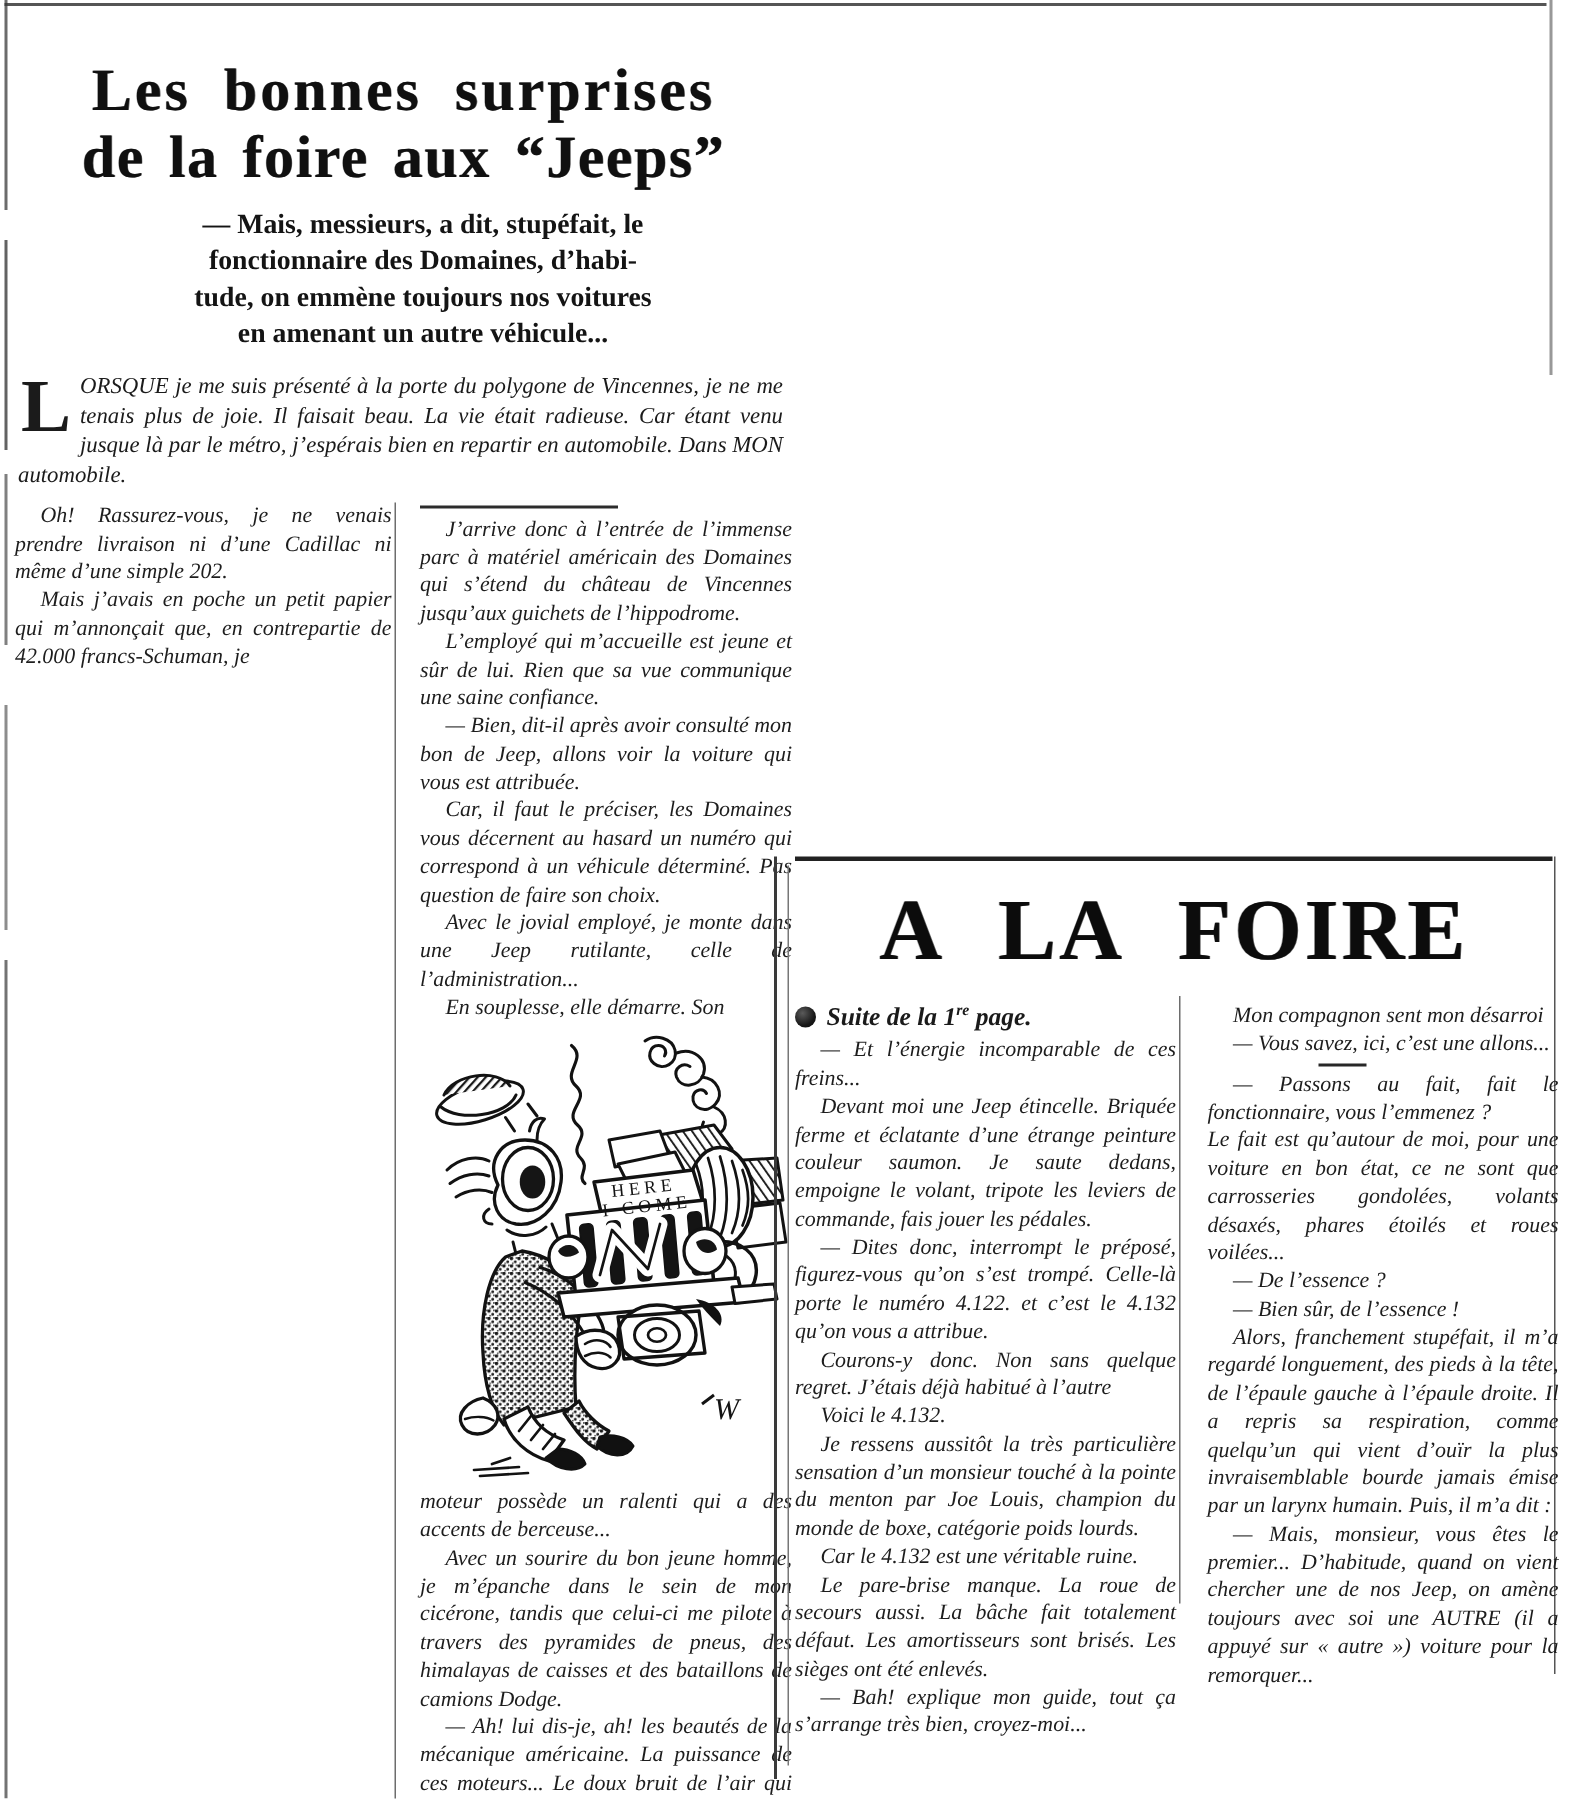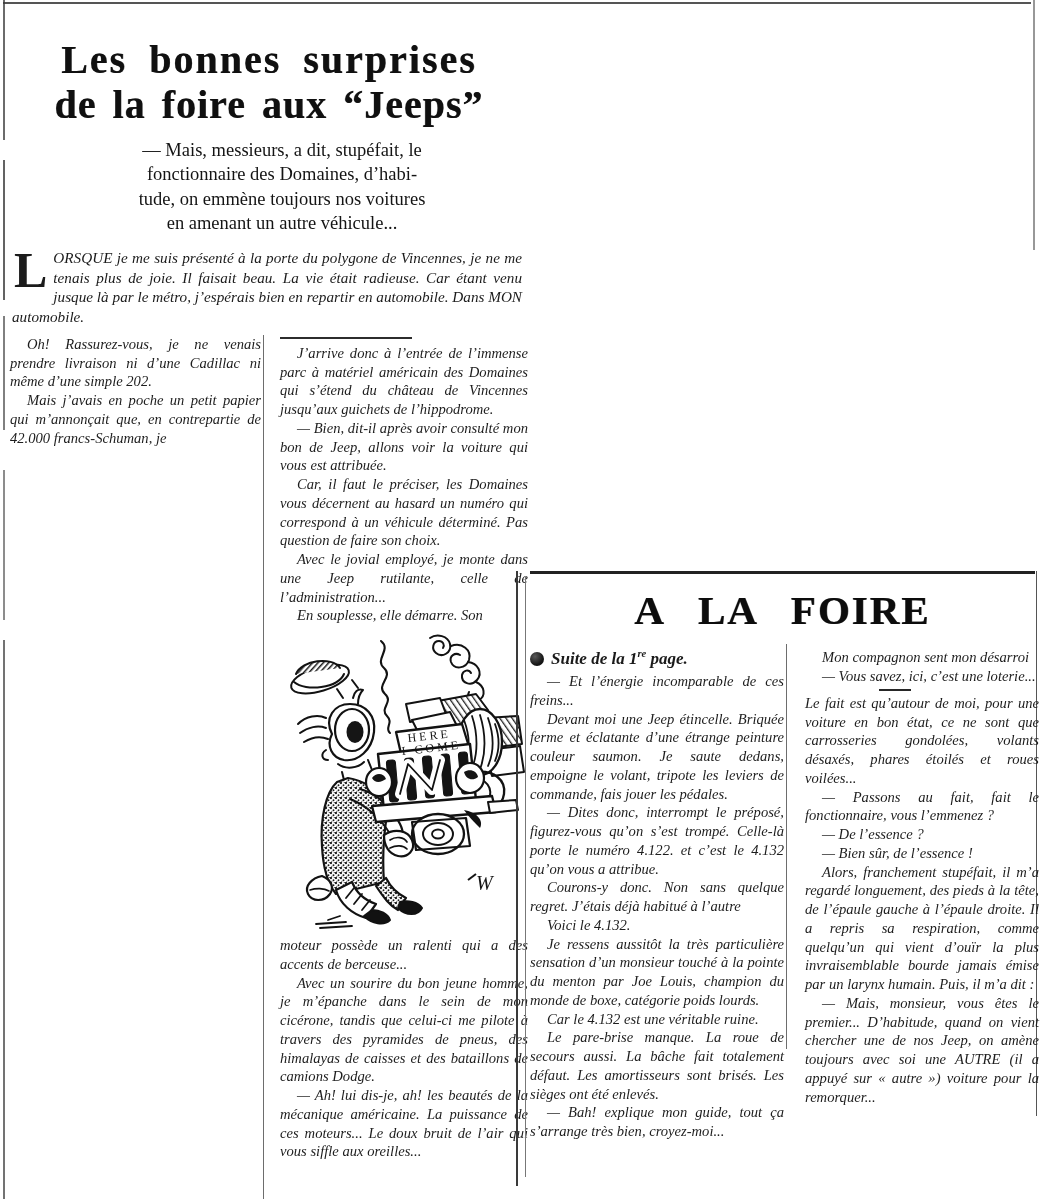--- a/index.html
+++ b/index.html
@@ -73,21 +73,21 @@
     text-shadow: 0.4px 0 0 rgba(0,0,0,.55), -0.3px 0.3px 0 rgba(0,0,0,.3);
   }
   .headline .hl-line { display: block; white-space: nowrap; }
   .headline .hl-line.l1 { letter-spacing: 2px; word-spacing: 10px; margin-top: 30px; }
   .headline .hl-line.l2 { letter-spacing: 1px; word-spacing: 5px; }
 
   .subhead {
     margin: 10px 18px 0 44px;
     font-size: 18.5px;
     line-height: 1.33;
-    font-weight: 400;
+    font-weight: 700;
     text-align: center;
     color: #141414;
   }
   .subhead .sh-line { display: block; }
 
   .lede {
     margin: 12px 6px 0 2px;
     font-size: 15.2px;
     line-height: 1.30;
     font-style: italic;
@@ -175,21 +175,21 @@
   }
   .box-side-right {
     position: absolute;
     right: 2px; top: 0; width: 1px; height: 545px;
     background: #555;
   }
 
   .headline2 {
     text-align: center;
     font-weight: 700;
-    font-size: 41px;
+    font-size: 58px;
     line-height: 1.18;
     margin: 12px 0 0 10px;
     color: #0c0c0c;
     letter-spacing: 2px;
     text-shadow: 0.5px 0 0 rgba(0,0,0,.6), -0.4px 0.4px 0 rgba(0,0,0,.35);
   }
   .headline2 .hl2-line { display: block; white-space: nowrap; }
   .headline2 .hl2-line.a { word-spacing: 22px; }
   .headline2 .hl2-line.b { word-spacing: 20px; }
 
@@ -257,20 +257,21 @@
       <div class="col-divider"></div>
 
       <div class="col-a">
         <p class="body">Oh! Rassurez-vous, je ne venais prendre livraison ni d’une Cadillac ni même d’une simple 202.</p>
         <p class="body">Mais j’avais en poche un petit papier qui m’annonçait que, en contrepartie de 42.000 francs-Schuman, je</p>
       </div>
 
       <div class="col-b">
         <div class="col-b-toprule"></div>
         <p class="body">J’arrive donc à l’entrée de l’immense parc à matériel américain des Domaines qui s’étend du château de Vincennes jusqu’aux guichets de l’hippodrome.</p>
+        <p class="body">L’employé qui m’accueille est jeune et sûr de lui. Rien que sa vue communique une saine confiance.</p>
         <p class="body">— Bien, dit-il après avoir consulté mon bon de Jeep, allons voir la voiture qui vous est attribuée.</p>
         <p class="body">Car, il faut le préciser, les Domaines vous décernent au hasard un numéro qui correspond à un véhicule déterminé. Pas question de faire son choix.</p>
         <p class="body">Avec le jovial employé, je monte dans une Jeep rutilante, celle de l’administration...</p>
         <p class="body">En souplesse, elle démarre. Son</p>
 
         <div id="cartoon">
           <svg viewBox="0 0 248 300" width="248" height="300" xmlns="http://www.w3.org/2000/svg">
             <defs>
               <pattern id="stipple" width="5" height="5" patternUnits="userSpaceOnUse">
                 <rect width="5" height="5" fill="#fff"></rect>
@@ -430,24 +431,24 @@
         <p class="body">Je ressens aussitôt la très particulière sensation d’un monsieur touché à la pointe du menton par Joe Louis, champion du monde de boxe, catégorie poids lourds.</p>
         <p class="body">Car le 4.132 est une véritable ruine.</p>
         <p class="body">Le pare-brise manque. La roue de secours aussi. La bâche fait totalement défaut. Les amortisseurs sont brisés. Les sièges ont été enlevés.</p>
         <p class="body">— Bah! explique mon guide, tout ça s’arrange très bien, croyez-moi...</p>
 
         <div class="rule-under-c"></div>
       </div>
 
       <div class="col-d">
         <p class="body">Mon compagnon sent mon désarroi</p>
-        <p class="body">— Vous savez, ici, c’est une loterie...</p>
+        <p class="body">— Vous savez, ici, c’est une allons...</p>
         <div class="col-d-toprule"></div>
+        <p class="body">— Passons au fait, fait le fonctionnaire, vous l’emmenez ?</p>
         <p class="body noind">Le fait est qu’autour de moi, pour une voiture en bon état, ce ne sont que carrosseries gondolées, volants désaxés, phares étoilés et roues voilées...</p>
-        <p class="body">— Passons au fait, fait le fonctionnaire, vous l’emmenez ?</p>
         <p class="body">— De l’essence ?</p>
         <p class="body">— Bien sûr, de l’essence !</p>
         <p class="body">Alors, franchement stupéfait, il m’a regardé longuement, des pieds à la tête, de l’épaule gauche à l’épaule droite. Il a repris sa respiration, comme quelqu’un qui vient d’ouïr la plus invraisemblable bourde jamais émise par un larynx humain. Puis, il m’a dit :</p>
         <p class="body">— Mais, monsieur, vous êtes le premier... D’habitude, quand on vient chercher une de nos Jeep, on amène toujours avec soi une AUTRE (il a appuyé sur « autre ») voiture pour la remorquer...</p>
 
       </div>
     </div>
   </div>
 
 </div>

